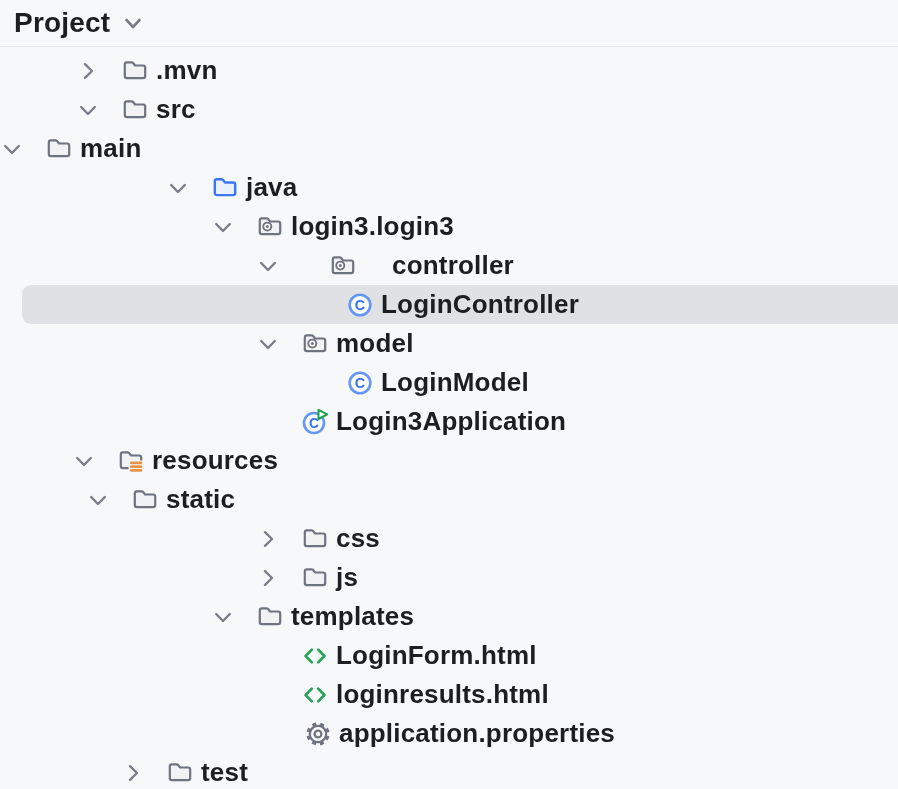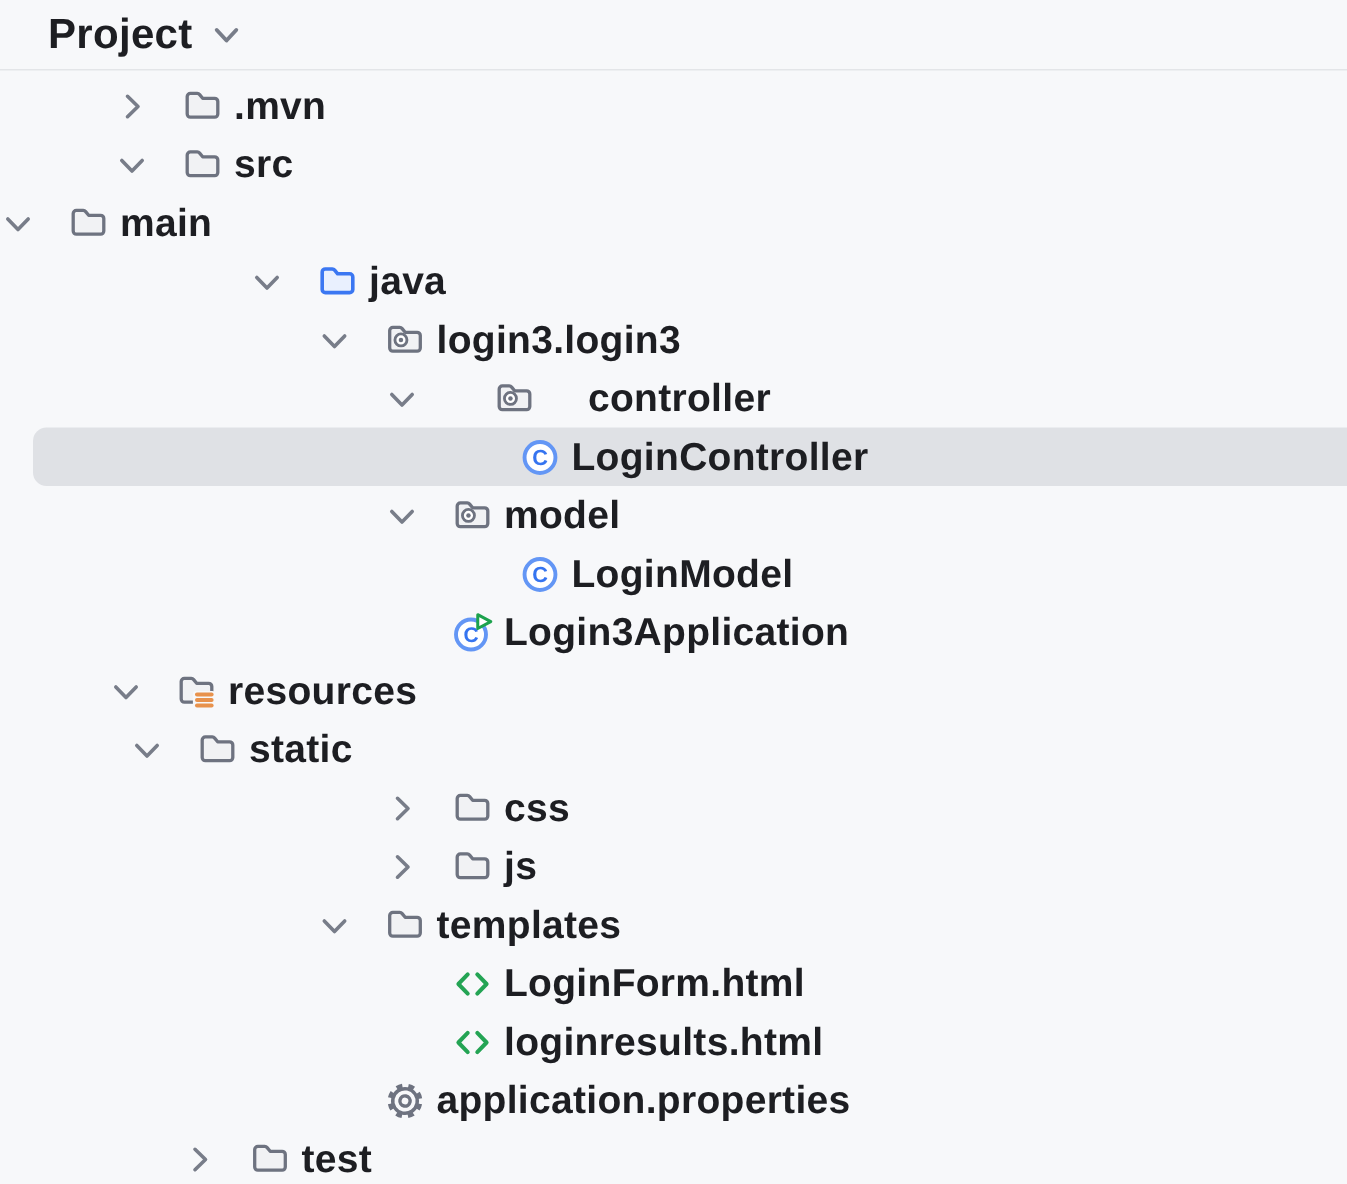--- a/index.html
+++ b/index.html
@@ -17,21 +17,21 @@
   .header {
     height: 47px; flex: 0 0 47px;
     display: flex; align-items: center;
     padding-left: 14px;
     border-bottom: 1.5px solid #E3E5E8;
     box-sizing: border-box;
     background: #F7F8FA;
   }
   .header-title {
     display: inline-flex; align-items: center; gap: 10px;
-    cursor: pointer; border-radius: 6px; padding: 2px 4px 2px 0; margin-left: 18px;
+    cursor: pointer; border-radius: 6px; padding: 2px 4px 2px 0;
   }
   .header-title .title-text {
     font-size: 28px; font-weight: 700; color: #1D1E22; letter-spacing: .2px;
   }
   .header-title svg { display: block; }
 
   
   .tree { flex: 1 1 auto; padding-top: 4px; position: relative; overflow: hidden; }
   .row {
     height: 39px;
@@ -286,21 +286,21 @@
       </div>
       <div class="row" style="padding-left: 256px;">
         <span class="twisty"></span>
         <span class="node-icon">
           <svg viewBox="0 0 28 28" width="28" height="28">
             <path d="M10.8 7.6 L4.6 14 L10.8 20.4 M17.2 7.6 L23.4 14 L17.2 20.4" fill="none" stroke="#24A454" stroke-width="2.7" stroke-linecap="round" stroke-linejoin="round"></path>
           </svg>
         </span>
         <span class="label">loginresults.html</span>
       </div>
-      <div class="row" style="padding-left: 211px;">
+      <div class="row" style="padding-left: 211px; margin-left: 48px;">
         <span class="twisty"></span>
         <span class="node-icon">
           <svg viewBox="0 0 28 28" width="28" height="28">
             <g transform="rotate(11 14 14)">
               <circle cx="14" cy="14" r="9.6" fill="none" stroke="#6E7380" stroke-width="4" stroke-dasharray="3.75 3.79"></circle>
               <circle cx="14" cy="14" r="8.2" fill="#F7F8FA" stroke="#6E7380" stroke-width="2.3"></circle>
               <circle cx="14" cy="14" r="3.4" fill="none" stroke="#6E7380" stroke-width="2.3"></circle>
             </g>
           </svg>
         </span>

